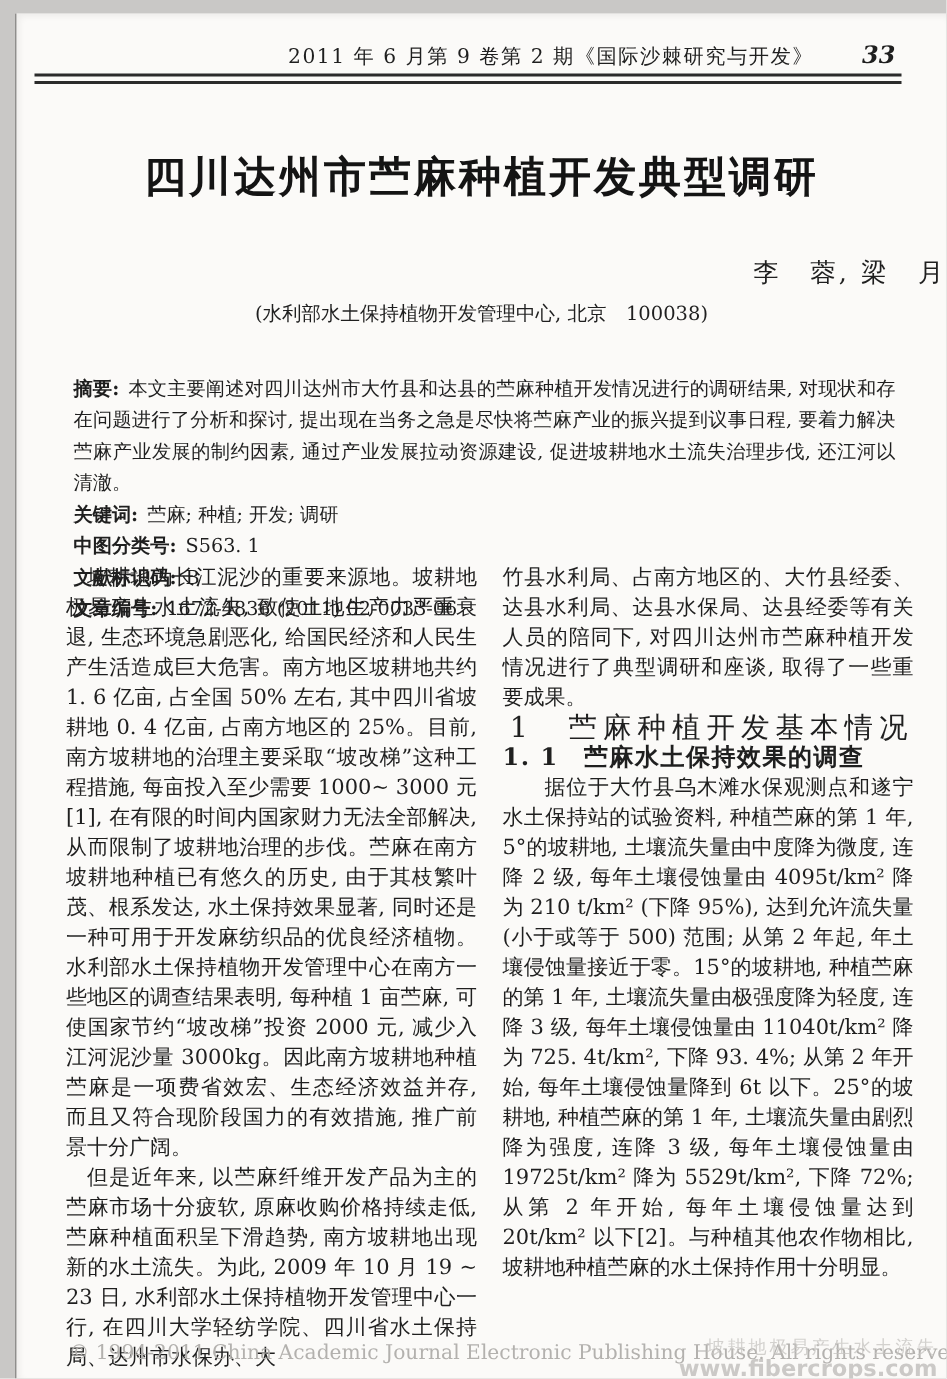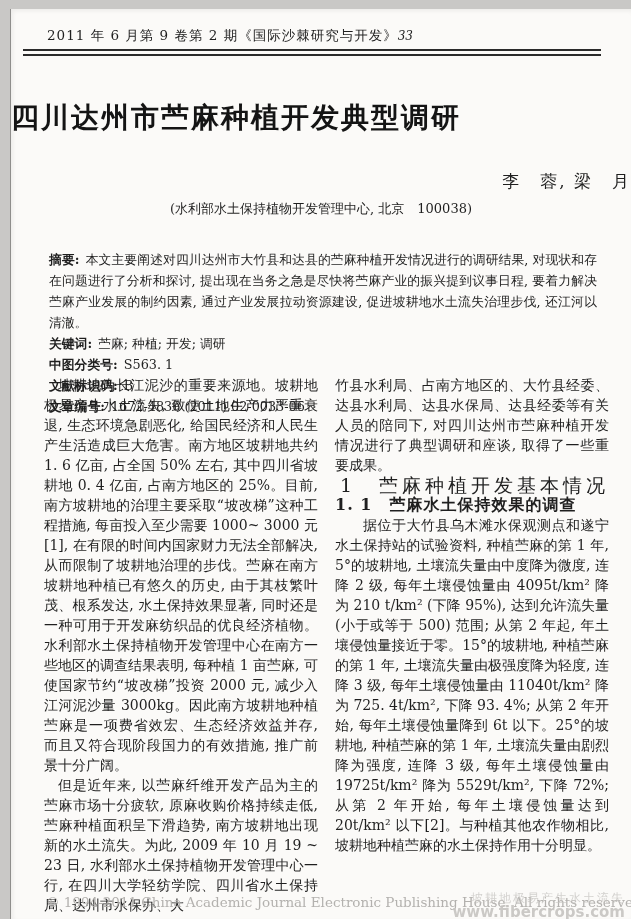--- a/index.html
+++ b/index.html
@@ -11,35 +11,35 @@
   }
   .page{
     position:absolute;left:10px;top:9px;right:0;bottom:0;
     background:var(--paper,#fbfaf8);
     border-left:1px solid #8f8e8c;
     box-shadow:inset 2px 2px 4px rgba(0,0,0,0.06);
   }
   
   .pagehead{
     position:absolute;top:18px;left:36px;right:34px;
-    display:flex;justify-content:flex-start;align-items:baseline;
+    display:flex;justify-content:flex-end;align-items:baseline;
     font-size:13.5px;
   }
   .pagehead .issue{letter-spacing:1px;}
   .pagehead .journal{letter-spacing:1px;}
-  .pagehead .pageno{font-style:italic;font-size:12px;font-weight:normal;}
+  .pagehead .pageno{font-style:italic;font-size:16px;font-weight:bold;margin-left:32px;}
   .double-rule{
     position:absolute;top:40px;left:12px;right:30px;height:7px;
     border-top:2px solid #2b2b2b;border-bottom:2px solid #2b2b2b;
     box-sizing:border-box;
   }
   
   .title{
     position:absolute;top:90px;left:0;right:0;
-    font-size:28px;font-weight:bold;letter-spacing:2px;
+    text-align:center;font-size:28px;font-weight:bold;letter-spacing:2px;
     color:#141414;
   }
   .authors{
     position:absolute;top:161px;left:0;right:0;
     text-align:right;font-size:17px;letter-spacing:2px;
   }
   .affiliation{
     position:absolute;top:191px;left:0;right:0;
     text-align:center;font-size:13px;
   }

